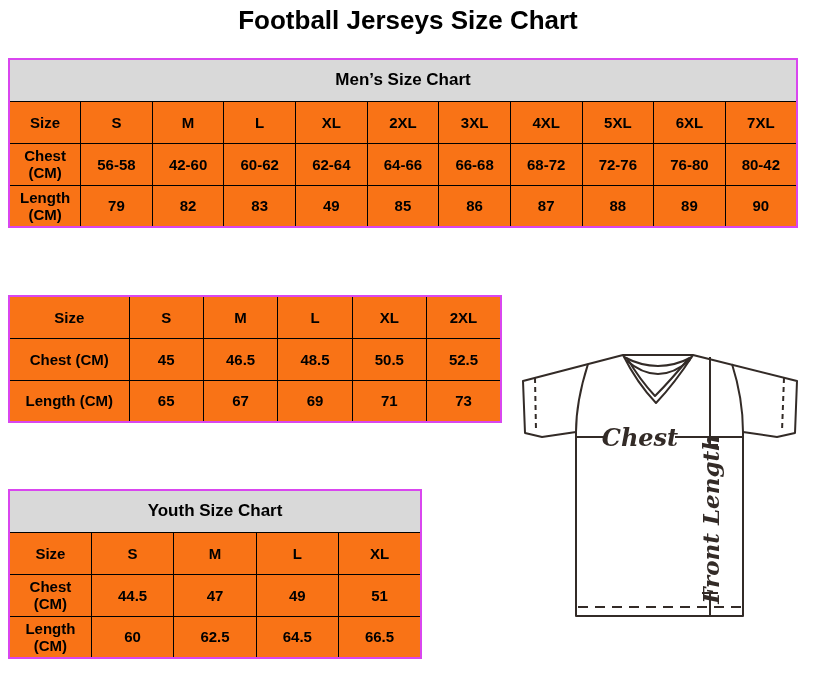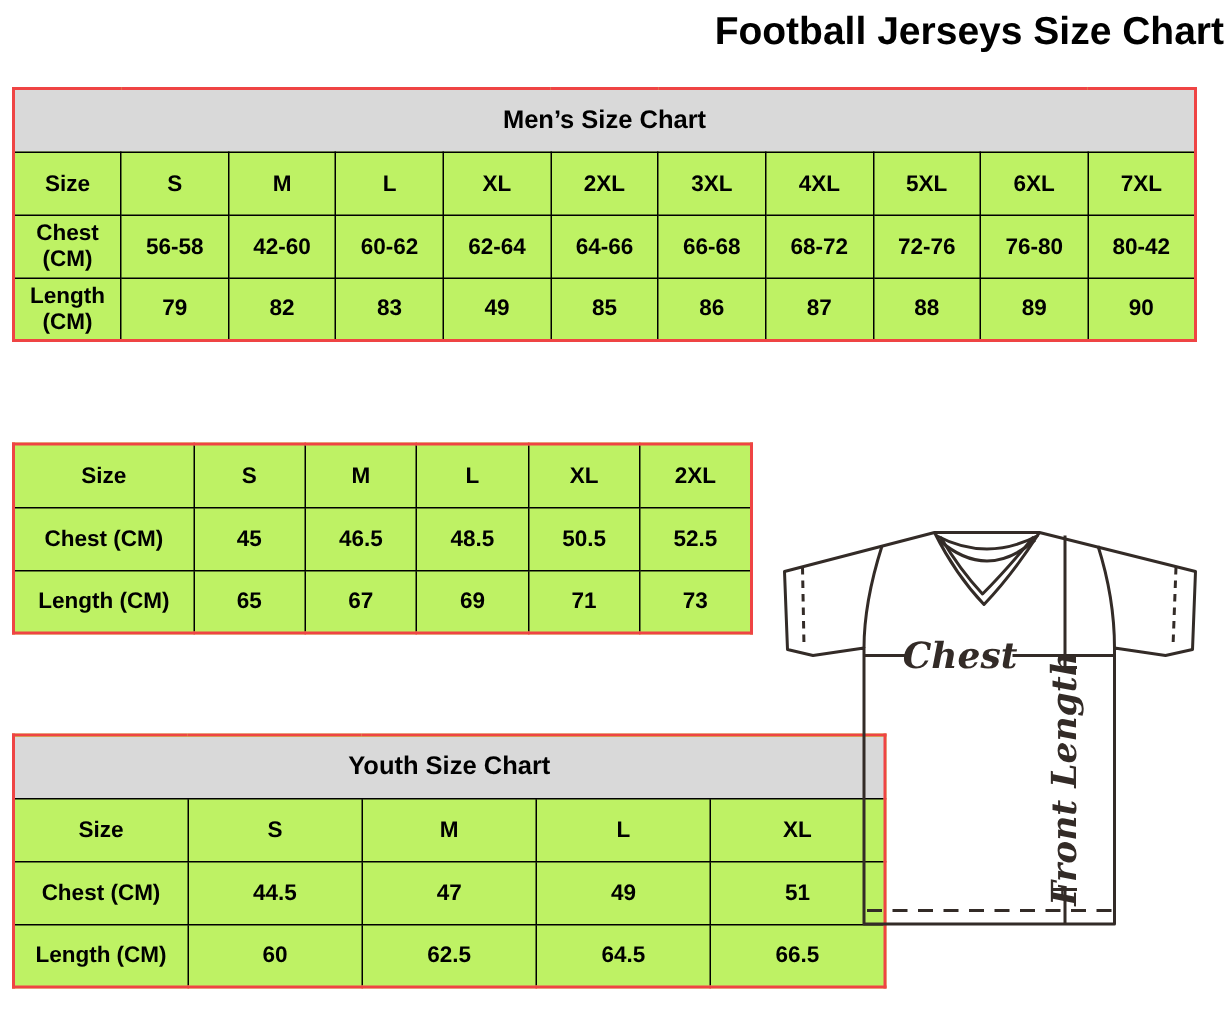--- a/index.html
+++ b/index.html
@@ -13,50 +13,50 @@
     height: 675px;
     font-family: "Liberation Sans", sans-serif;
     color: #000000;
     overflow: hidden;
   }
   .page-title {
     position: absolute;
     top: 5px;
     left: 0;
     width: 816px;
-    text-align: right;
+    text-align: center;
     font-size: 26px;
     font-weight: bold;
     letter-spacing: 0px;
   }
   table.size-table {
     position: absolute;
     border-collapse: collapse;
     table-layout: fixed;
-    background: #bef264;
-    border: 2px solid #ef4444;
+    background: #f97316;
+    border: 2px solid #d946ef;
   }
   table.size-table td {
     border: 1.5px solid #000000;
     text-align: center;
     vertical-align: middle;
     font-weight: bold;
     font-size: 15px;
     height: 42px;
     padding: 0 2px;
     overflow: hidden;
     box-sizing: border-box;
   }
   table.size-table td.tbl-title {
     background: #d9d9d9;
     font-size: 17px;
   }
   #mens-table   { left: 8px; top: 58px;  width: 790px; }
   #womens-table { left: 8px; top: 295px; width: 494px; }
-  #youth-table  { left: 8px; top: 489px; width: 583px; }
+  #youth-table  { left: 8px; top: 489px; width: 414px; }
   #mens-table   td.rowhead { width: 118px; }
   #womens-table td.rowhead { width: 120px; }
   #youth-table  td.rowhead { width: 120px; }
   #jersey-svg {
     position: absolute;
     left: 510px;
     top: 330px;
     width: 300px;
     height: 300px;
   }

